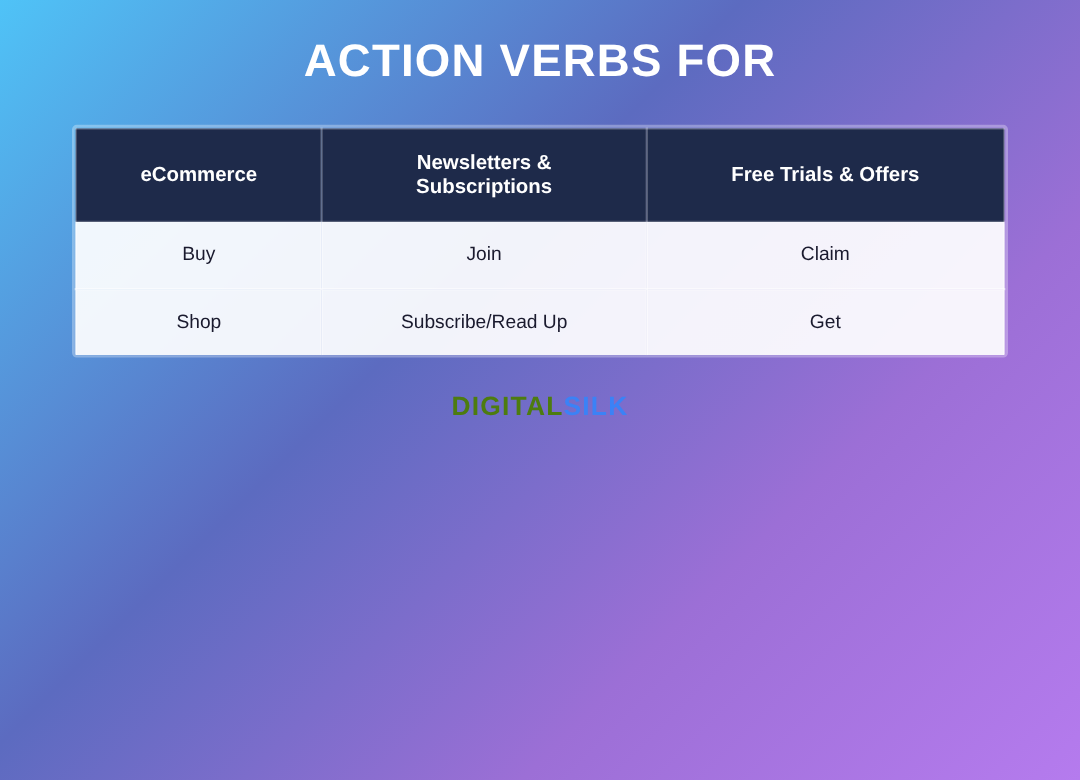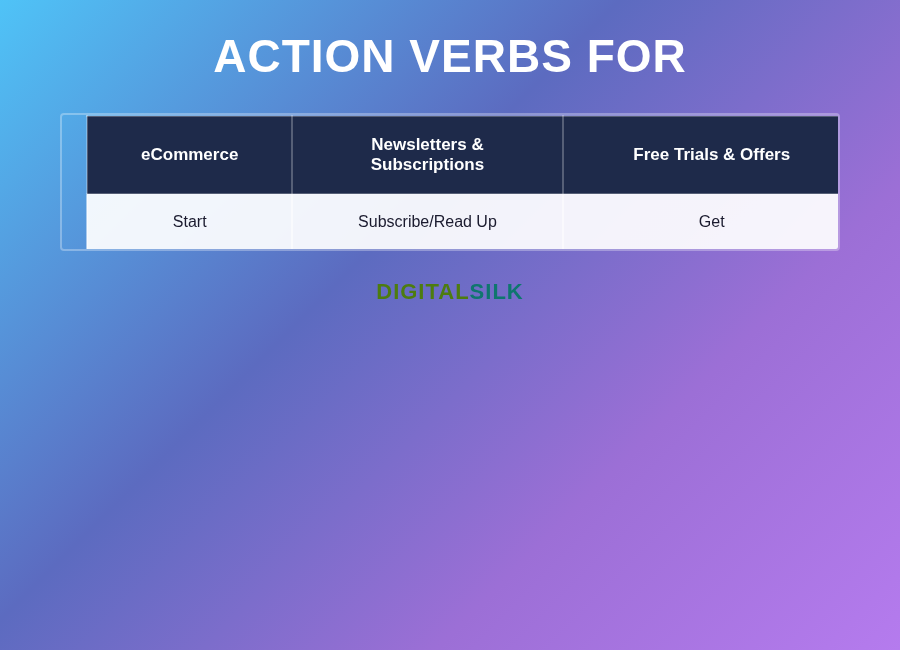--- a/index.html
+++ b/index.html
@@ -16,40 +16,39 @@
       background: linear-gradient(135deg, #4fc3f7 0%, #5c6bc0 40%, #9c6fd6 70%, #b57bee 100%);
       display: flex;
       flex-direction: column;
       align-items: center;
       justify-content: flex-start;
       padding: 30px 20px 20px;
     }
 
     .title {
       color: white;
-      font-size: 46px;
+      font-size: 38px;
       font-weight: 900;
       text-align: center;
       line-height: 1.15;
       letter-spacing: 1px;
       margin-bottom: 30px;
       text-transform: uppercase;
     }
 
     .table-container {
       width: 780px;
       border-radius: 4px;
       overflow: hidden;
       border: 2px solid rgba(255,255,255,0.3);
     }
 
     .table {
       width: 100%;
       border-collapse: collapse;
-      margin-left: 24px;
     }
 
     .table thead tr th {
       background-color: #1e2a4a;
       color: white;
       font-size: 17px;
       font-weight: 700;
       text-align: center;
       padding: 18px 16px;
       border: 2px solid rgba(255,255,255,0.25);
@@ -80,21 +79,21 @@
       font-size: 22px;
       font-weight: 900;
       letter-spacing: 1px;
     }
 
     .footer-logo .digital {
       color: #4d7c0f;
     }
 
     .footer-logo .silk {
-      color: #0f766e;
+      color: #3b82f6;
     }
   </style>
 </head>
 <body>
 
 <h1 class="title">
   <span>ACTION VERBS FOR</span><br>
 </h1>
 
 <div class="table-container">
@@ -105,21 +104,26 @@
           <span>eCommerce</span>
         </th>
         <th>Newsletters &amp;<br>Subscriptions</th>
         <th>
           <span>Free Trials &amp; Offers</span>
         </th>
       </tr>
     </thead>
     <tbody>
       <tr>
-        <td>Start</td>
+        <td>Buy</td>
+        <td>Join</td>
+        <td>Claim</td>
+      </tr>
+      <tr>
+        <td>Shop</td>
         <td>Subscribe/Read Up</td>
         <td>Get</td>
       </tr>
     </tbody>
   </table>
 </div>
 
 <div class="footer">
   <span class="footer-logo">
     <span class="digital">DIGITAL</span><span class="silk">SILK</span>

